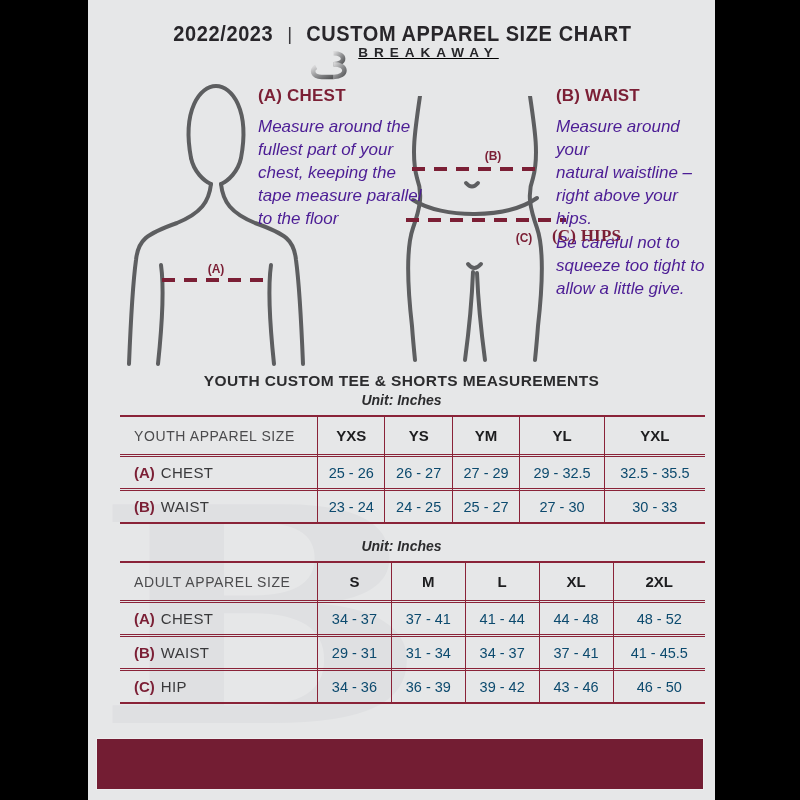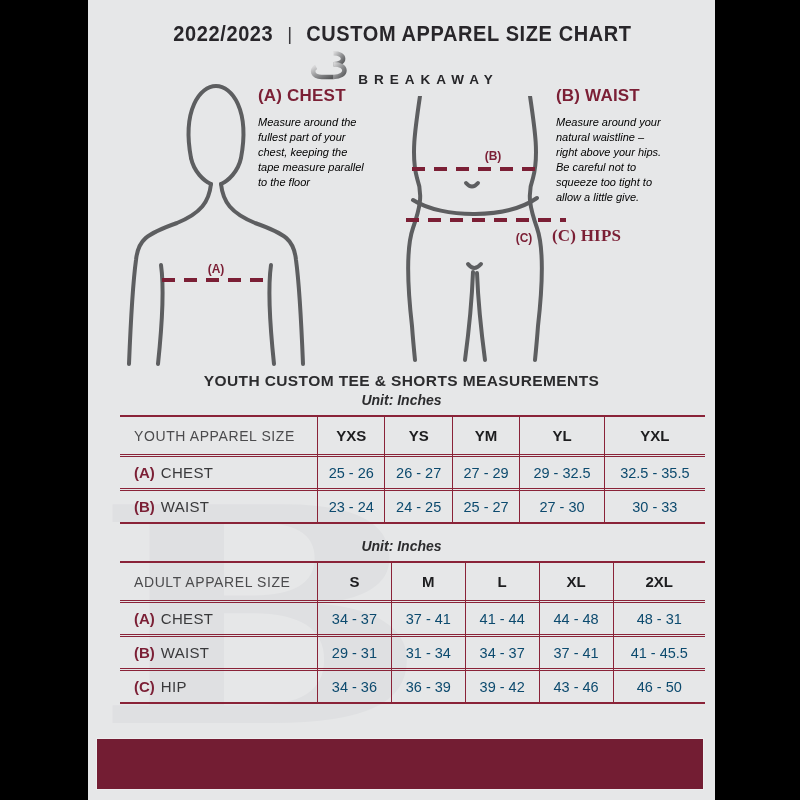--- a/index.html
+++ b/index.html
@@ -6,31 +6,31 @@
   body{font-family:"Liberation Sans", sans-serif;}
   .page{position:relative;width:627px;height:800px;margin-left:88px;background:#e6e7e8;overflow:hidden;}
   .watermark{position:absolute;left:6px;top:468px;font-family:"DejaVu Serif", serif;font-weight:bold;
     font-size:300px;line-height:1;color:#dfe0e2;transform:scaleX(1.32);transform-origin:left top;z-index:0;user-select:none;}
   .content{position:relative;z-index:1;}
   
   .header{display:flex;justify-content:space-between;align-items:center;padding:22px 26px 0 28px;height:48px;flex-direction:column;}
   .title-group{display:flex;align-items:center;gap:12px;}
   .title-year,.title-main{font-size:20px;font-weight:700;color:#28262a;letter-spacing:.6px;transform:scaleY(1.12);}
   .title-divider{font-size:19px;font-weight:400;color:#3a383c;margin:0 2px;}
-  .brand-group{display:flex;align-items:flex-end;gap:8px;}
+  .brand-group{display:flex;align-items:flex-start;gap:8px;text-decoration:underline;}
   .brand-word{font-size:13.5px;font-weight:700;letter-spacing:6px;color:#27272a;}
   
   .figures{position:relative;height:290px;margin-top:8px;}
   .fig{position:absolute;}
   .fig path{fill:none;stroke:#5d5e60;stroke-width:4;stroke-linecap:round;}
   .fig .dash{stroke:#7b1f35;stroke-width:4;stroke-dasharray:13 9;stroke-linecap:butt;}
   .fig text{font-family:"Liberation Sans",sans-serif;font-size:12px;font-weight:700;fill:#7b1f35;}
   .guide{position:absolute;width:158px;}
   .guide h3{margin:0;font-size:17px;font-weight:800;color:#7b1f35;letter-spacing:.2px;}
-  .guide p{margin:9px 0 0 0;font-size:11px;font-style:italic;font-weight:500;color:#000000;
+  .guide p{margin:9px 0 0 0;font-size:17px;font-style:italic;font-weight:500;color:#4c1d95;
     line-height:1.36;white-space:pre-line;}
   .guide-a{left:170px;top:8px;width:172px;}
   .guide-b{left:468px;top:8px;width:156px;}
   .guide-c{left:464px;top:148px;width:156px;font-family:Liberation Serif, serif;}
   
   .table-block{margin-top:4px;}
   .table-title{margin:0;text-align:center;font-size:15.5px;font-weight:700;color:#2c2c2e;letter-spacing:.4px;}
   .table-unit{margin:2px 0 0 0;text-align:center;font-size:14px;font-style:italic;font-weight:700;color:#2c2c2e;}
   table.size{width:585px;margin:7px 0 0 32px;border-collapse:separate;border-spacing:0;
     border-top:2px solid #8a2338;border-bottom:2px solid #8a2338;}
@@ -181,21 +181,21 @@
             <th>2XL</th>
           </tr>
         </thead>
         <tbody>
           <tr>
             <td class="label-col"><span class="row-letter">(A)</span><span class="row-label">CHEST</span></td>
             <td>34 - 37</td>
             <td>37 - 41</td>
             <td>41 - 44</td>
             <td>44 - 48</td>
-            <td>48 - 31</td>
+            <td>48 - 52</td>
           </tr>
           <tr>
             <td class="label-col"><span class="row-letter">(B)</span><span class="row-label">WAIST</span></td>
             <td>29 - 31</td>
             <td>31 - 34</td>
             <td>34 - 37</td>
             <td>37 - 41</td>
             <td>41 - 45.5</td>
           </tr>
           <tr>

